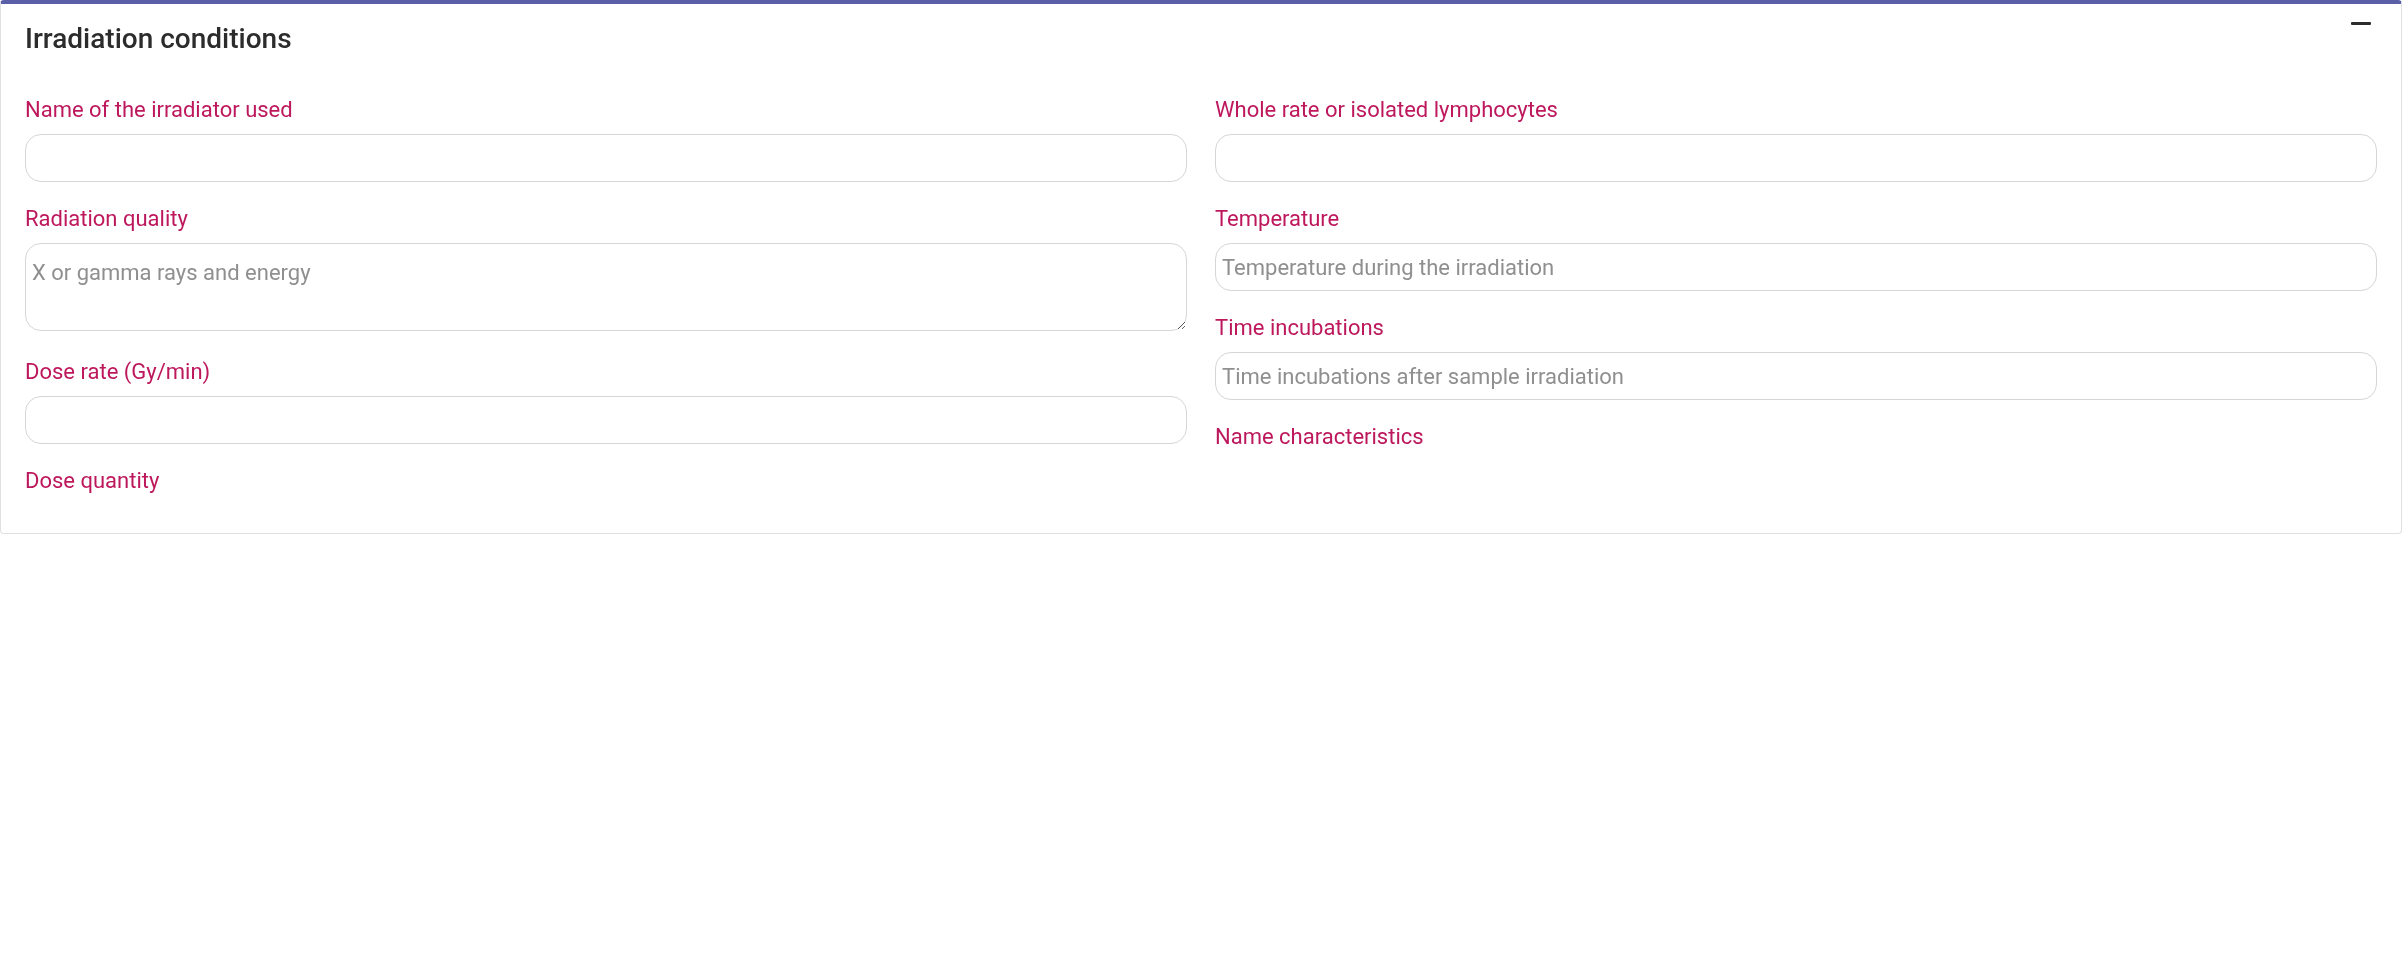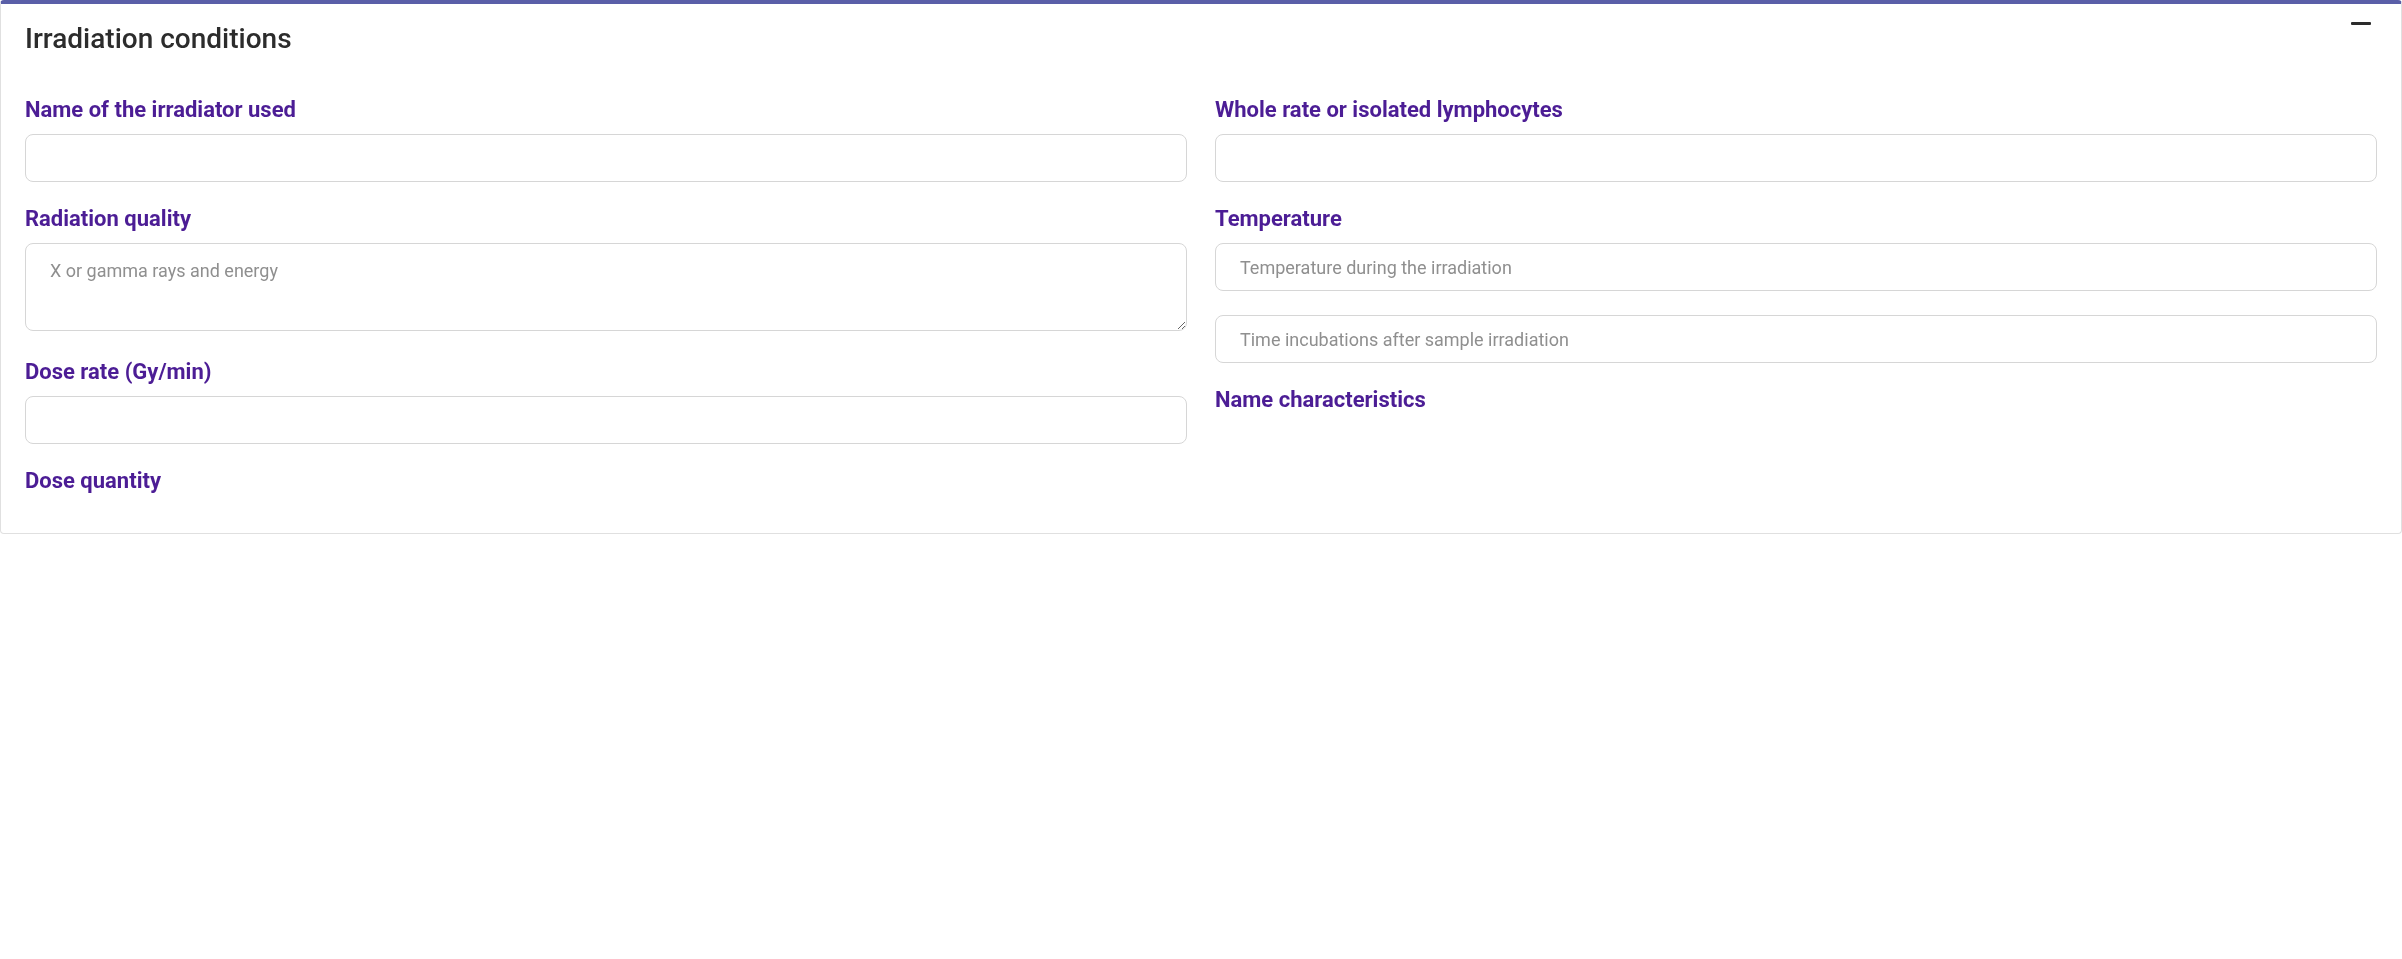--- a/index.html
+++ b/index.html
@@ -44,33 +44,33 @@
   .col {
     flex: 1 1 46%;
     min-width: 400px;
   }
   .form-group {
     margin-top: 24px;
   }
   .form-label {
     display: block;
     font-size: 22px;
-    font-weight: 700;
-    color: #4c1d95;
+    font-weight: 400;
+    color: #be185d;
     margin-bottom: 12px;
   }
   .form-input, .form-textarea {
     width: 100%;
     border: 1px solid #d6d6d6;
-    border-radius: 8px;
-    font-size: 18px;
+    border-radius: 16px;
+    font-size: 22px;
     font-family: inherit;
     color: #333;
     background: #fff;
-    padding: 14px 24px;
+    padding: 14px 6px;
     line-height: 1.4;
   }
   .form-input {
     height: 48px;
   }
   .form-textarea {
     resize: both;
     min-height: 88px;
     height: 88px;
   }
@@ -118,20 +118,21 @@
         <label class="form-label">Whole rate or isolated lymphocytes</label>
         <input type="text" class="form-input" placeholder="" style="">
       </div>
 
       <div class="form-group">
         <label class="form-label">Temperature</label>
         <input type="text" class="form-input" placeholder="Temperature during the irradiation" style="">
       </div>
 
       <div class="form-group">
+        <label class="form-label">Time incubations</label>
         <input type="text" class="form-input" placeholder="Time incubations after sample irradiation" style="">
       </div>
 
       <div class="form-group">
         <label class="form-label">Name characteristics</label>
       </div>
 
     </div>
 
   </div>

